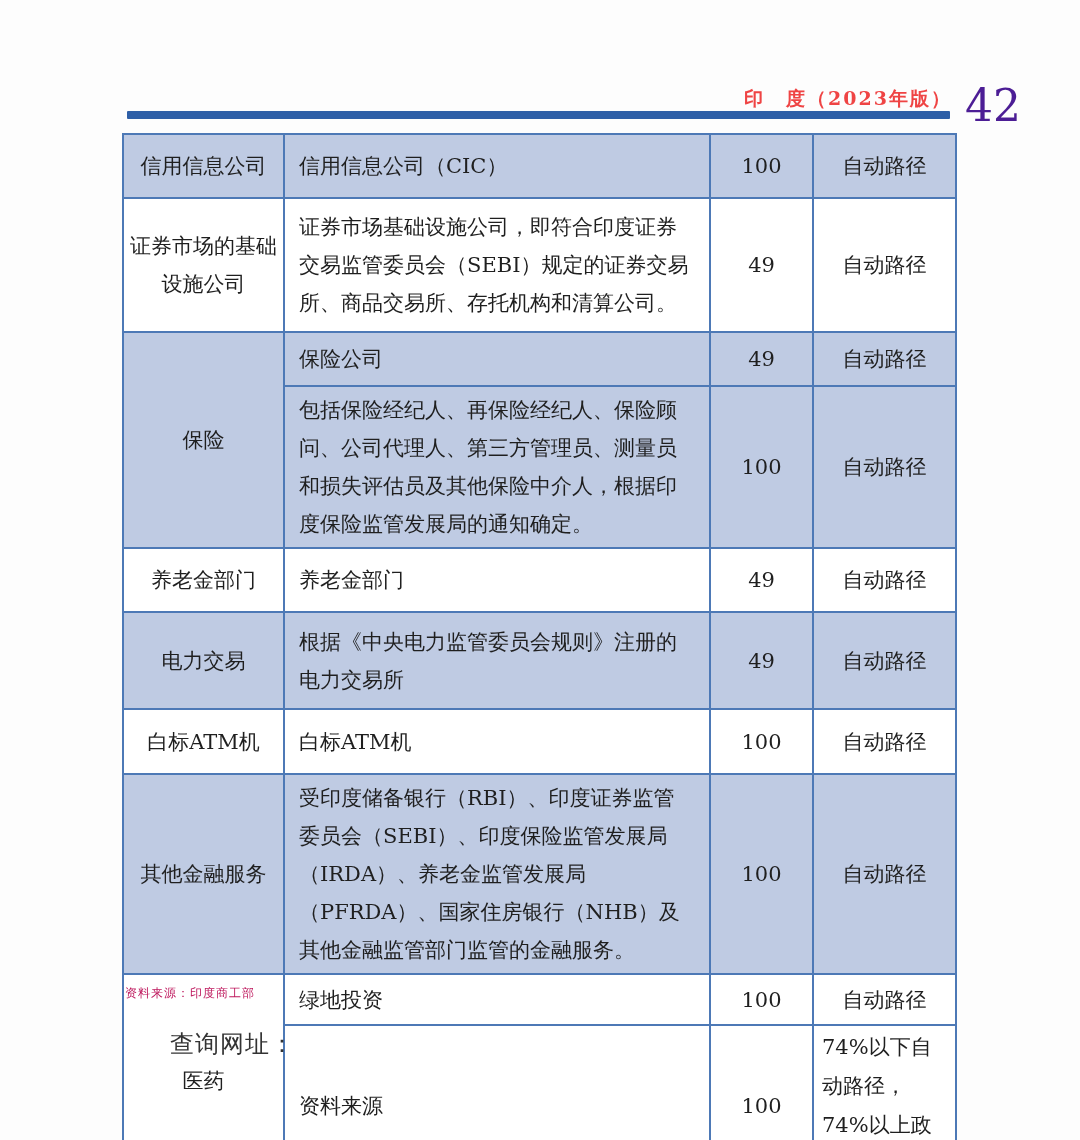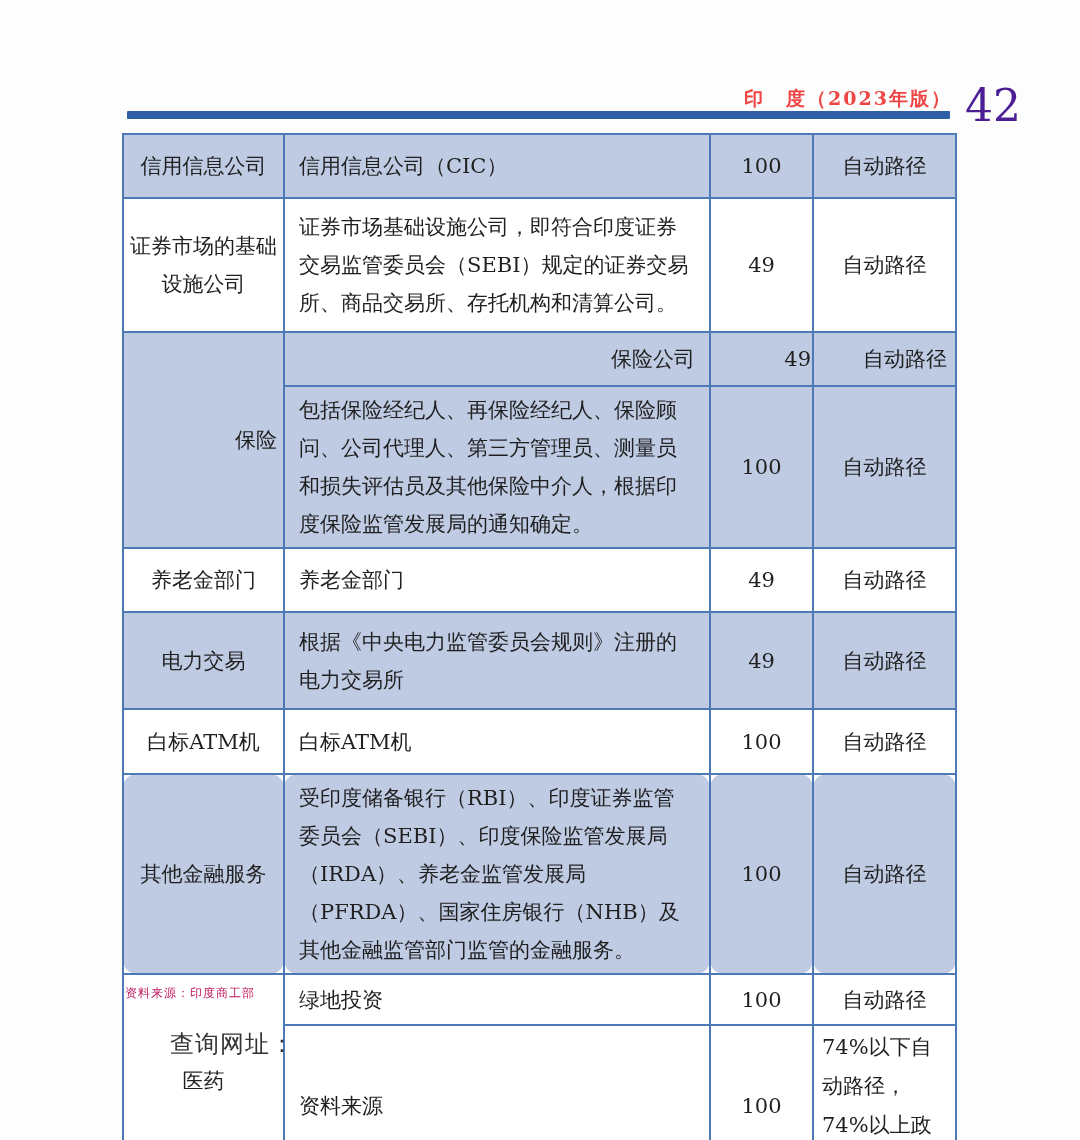--- a/index.html
+++ b/index.html
@@ -46,26 +46,26 @@
     background:#ffffff;
   }
   tr.shaded td{background:#bfcbe3;}
   td.c-sector{text-align:center;padding:10px 6px;}
   td.c-desc{text-align:left;padding:4px 14px;}
   td.c-pct{text-align:center;}
   td.c-route{text-align:center;padding:2px 8px;}
   td.c-route.left{text-align:left;line-height:39px;}
   tr.r1 td{height:42px;}
   tr.r2 td{height:112px;}
-  tr.r3 td{height:44px;text-align:right;}
+  tr.r3 td{height:44px;}
   tr.r4 td{height:147px;}
   tr.r5 td{height:42px;}
   tr.r6 td{height:75px;}
   tr.r7 td{height:43px;}
-  tr.r8 td{height:150px;border-radius:14px;}
+  tr.r8 td{height:150px;}
   tr.r9 td{height:41px;}
   tr.r10 td{height:115px;margin-top:15px;}
 
   
   .source{
     position:absolute;left:125px;top:985px;
     font-size:12px;color:#be185d;letter-spacing:1px;font-family:Liberation Mono, monospace;
   }
   .query-label{
     position:absolute;left:170px;top:1028px;

